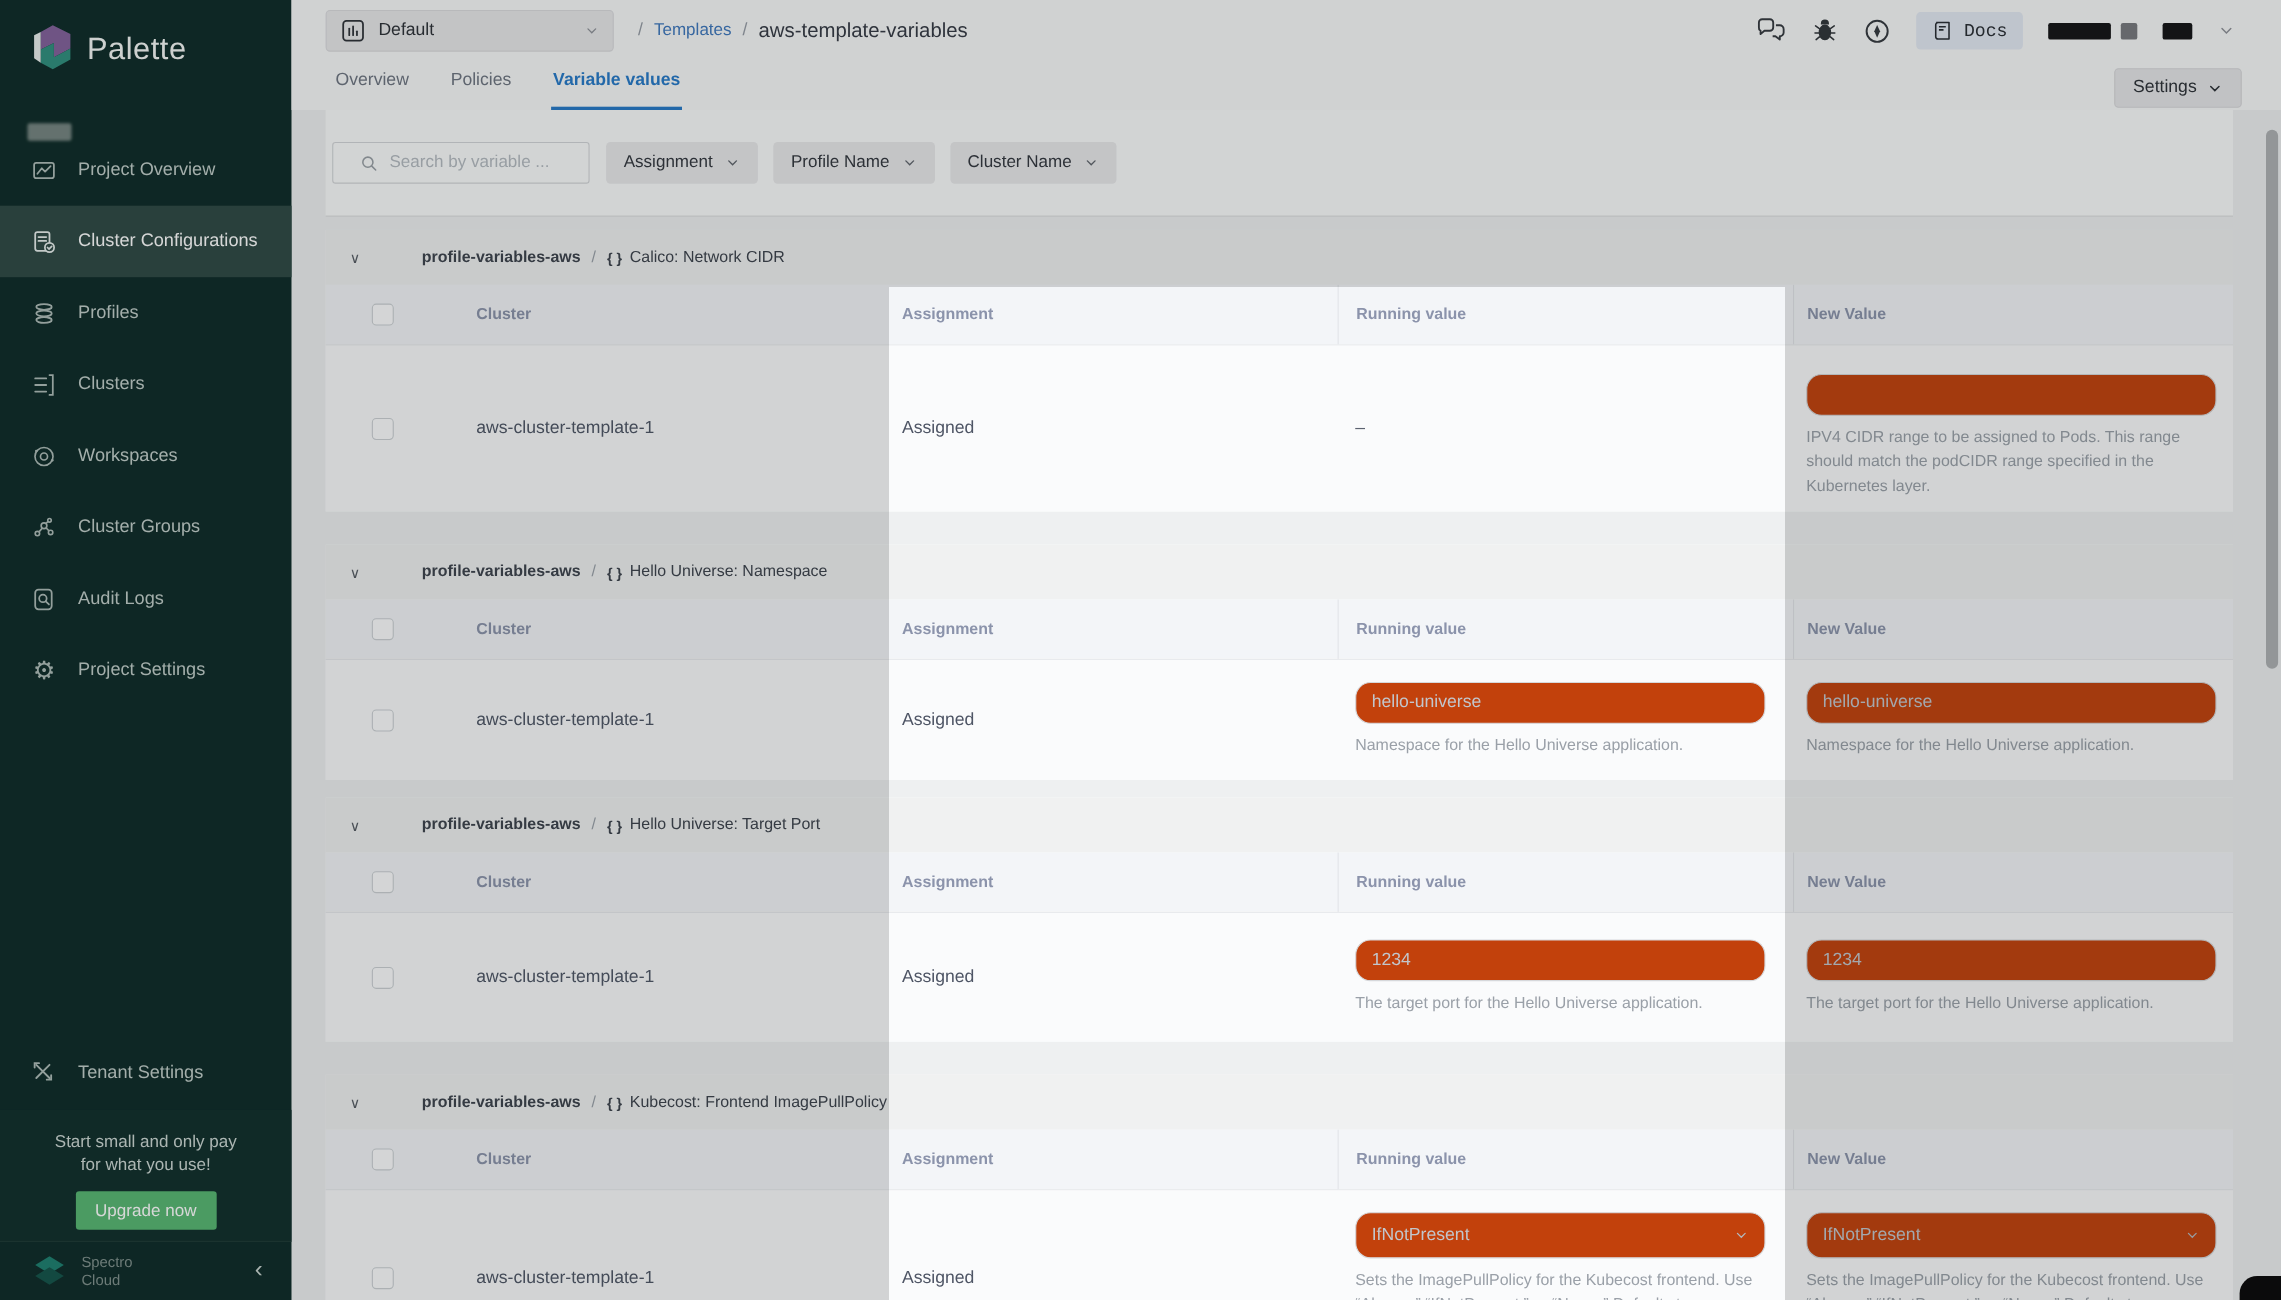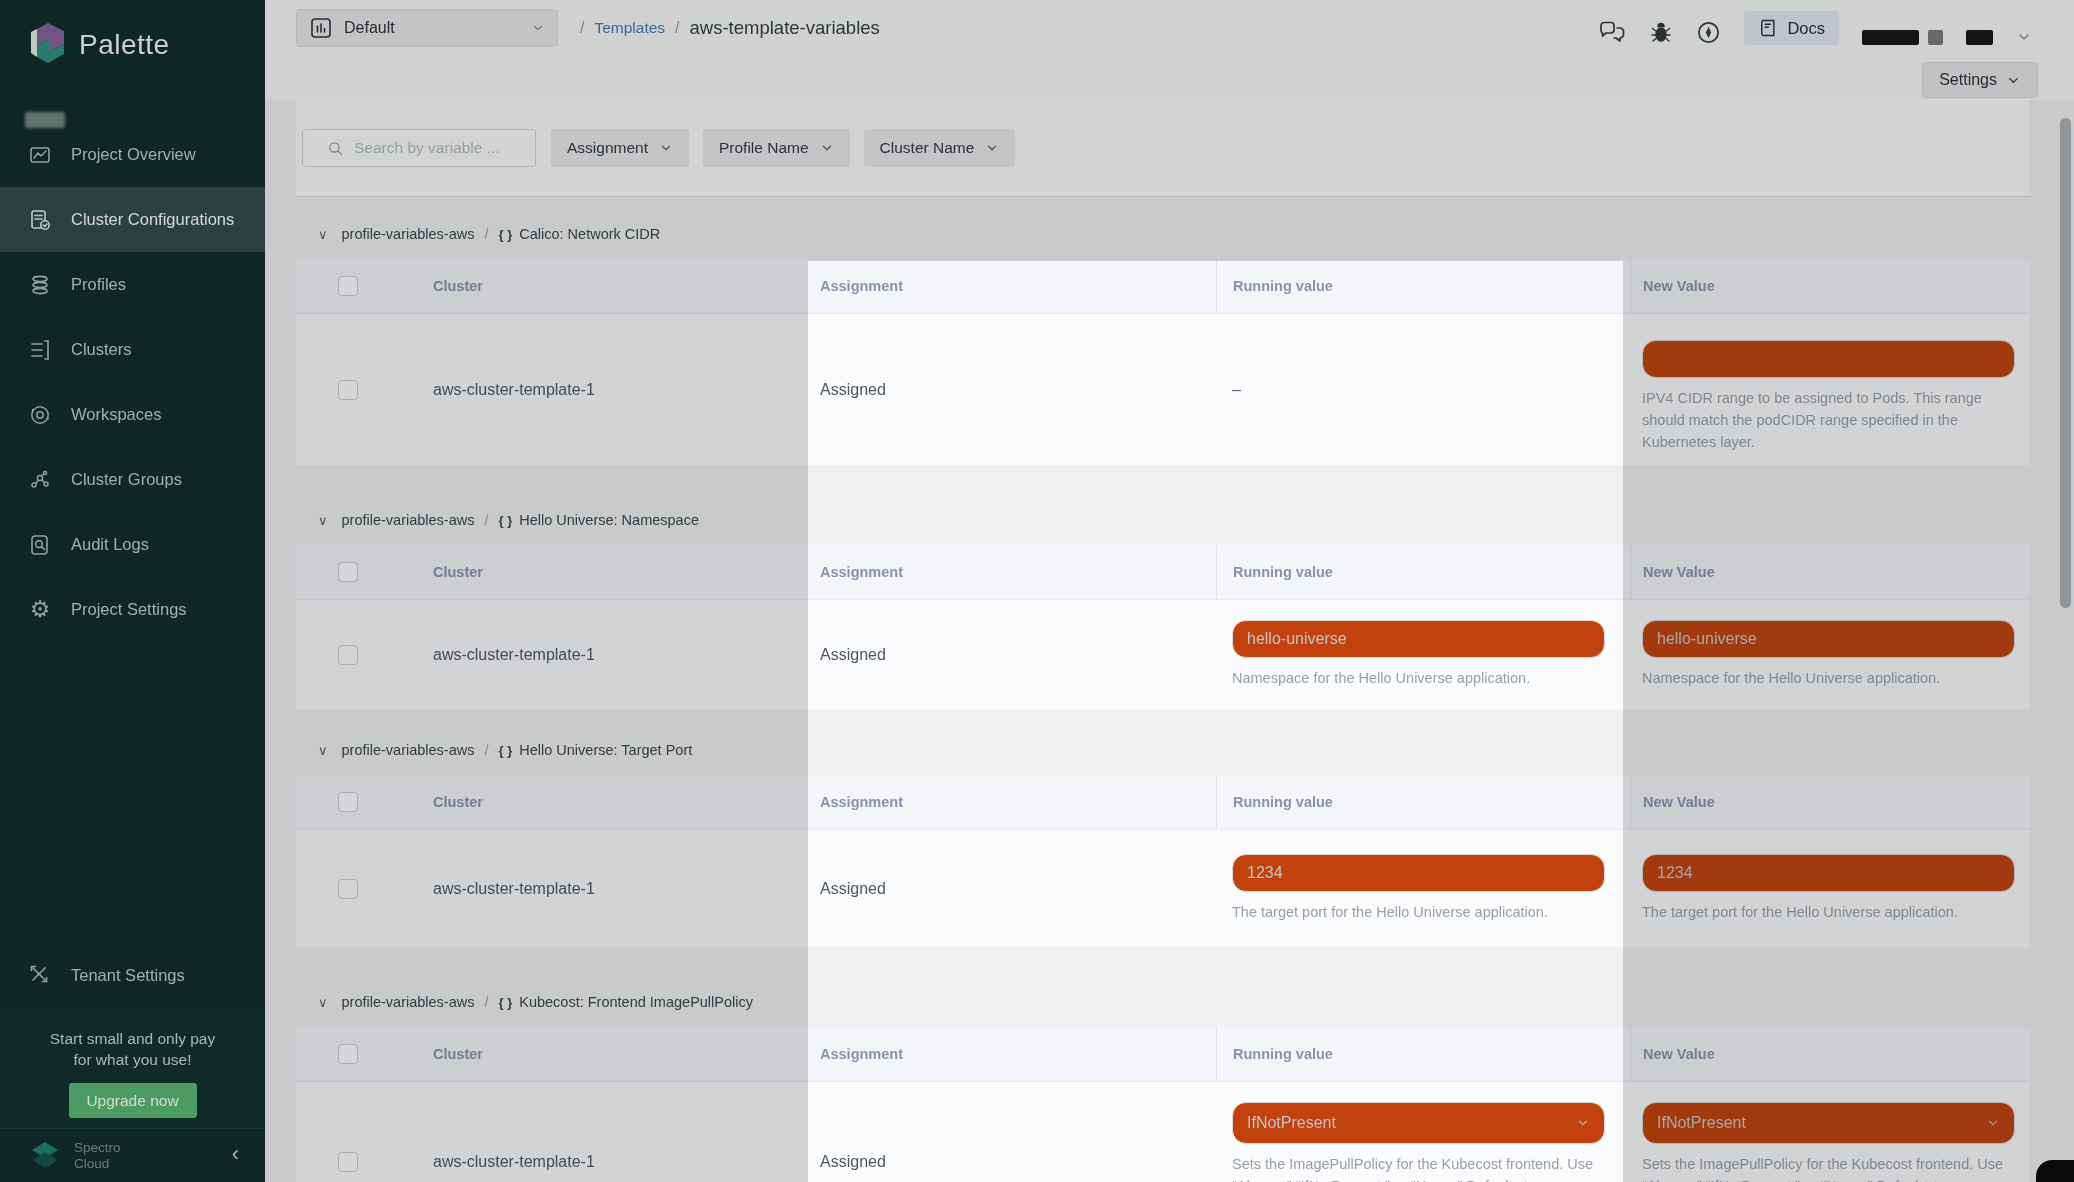--- a/index.html
+++ b/index.html
@@ -28,21 +28,21 @@
 
   
   .topbar { position:absolute; left:265px; top:0; right:0; height:100px; background:#f8f9f9; z-index:1; }
   .topbar-row1 { position:absolute; left:31px; top:0; right:42px; height:56px; display:flex; align-items:center; }
   .project-select { width:262px; height:38px; background:#e8e8ea; border:1px solid #dbdbde; border-radius:4px; display:flex; align-items:center; gap:11px; padding:0 12px; font-size:16px; color:#2c3036; cursor:pointer; }
   .project-select .chev { margin-left:auto; color:#8d9097; }
   .breadcrumb { display:flex; align-items:center; gap:10px; margin-left:22px; }
   .bc-slash { color:#959ba4; font-size:16px; }
   .bc-link { color:#3f78bd; font-size:15.5px; cursor:pointer; }
   .bc-current { color:#343943; font-size:18.5px; font-weight:500; }
-  .topbar-icons { margin-left:auto; display:flex; align-items:flex-end; gap:23px; }
+  .topbar-icons { margin-left:auto; display:flex; align-items:center; gap:23px;font-family:Liberation Mono, monospace; }
   .tb-icon { color:#34383e; cursor:pointer; }
   .docs-pill { height:34px; background:#e3e9f3; border-radius:4px; display:flex; align-items:center; gap:9px; padding:0 14px; font-size:16.5px; color:#272b31; cursor:pointer; }
   .redact { background:#131315; height:15px; border-radius:2px; }
   .redact.light { background:#77797d; }
   .user-chev { color:#8d9097; cursor:pointer; }
   .tabs-row { position:absolute; left:31px; bottom:0; display:flex; gap:34px; padding-left:7px; }
   .tab { font-size:16px; color:#6d7480; padding:0 2px 15px; cursor:pointer; border-bottom:3px solid transparent; }
   .tab.active { color:#2579c8; font-weight:700; border-bottom-color:#2579c8; }
   .settings-btn { position:absolute; right:36px; top:62px; height:36px; padding:0 16px; background:#e6e6e8; border:1px solid #d7d7da; border-radius:4px; display:flex; align-items:center; gap:9px; font-size:16px; color:#2c3036; cursor:pointer; }
 
@@ -55,21 +55,21 @@
   .filter-pill { height:38px; background:#e9e9eb; border-radius:4px; display:flex; align-items:center; gap:11px; padding:0 16px; font-size:15.5px; color:#32363d; cursor:pointer; margin-right:-1px; }
   .filter-pill .chev { color:#5f646b; }
 
   #sections { position:absolute; left:31px; top:109px; width:1734px; }
   .section { background:#fafbfc; }
   .section.s1 { margin-bottom:30px; }
   .section.s2 { margin-bottom:16px; }
   .section.s3 { margin-bottom:30px; }
   .sec-header { height:50px; background:#f0f1f1; display:flex; align-items:center; padding-left:22px; font-size:14.5px; color:#3c424c; }
   .sec-chev { color:#555b63; font-size:13px; margin-right:14px; }
-  .sec-profile { font-weight:400; cursor:pointer; }
+  .sec-profile { font-weight:700; cursor:pointer;margin-left:42px; }
   .sec-slash { color:#99a0a8; margin:0 10px; }
   .braces { font-weight:700; font-size:13px; margin-right:7px; color:#3c424c; }
   .sec-thead { height:54px; background:#f3f5f8; display:flex; align-items:stretch; font-size:14.5px; color:#8b93ab; font-weight:700; }
   .th { display:flex; align-items:center; }
   .th-cluster { width:512px; padding-left:42px; gap:75px; }
   .th-assignment { width:408px; padding-left:12px; }
   .th-running { width:414px; padding-left:16px; border-left:1px solid #e2e4e8; }
   .th-new { width:400px; padding-left:12px; border-left:1px solid #e2e4e8; }
   .checkbox { width:20px; height:20px; border:1.5px solid #ccd0d4; border-radius:4px; background:#fdfdfe; flex:none; cursor:pointer; }
   .sec-row { display:flex; align-items:stretch; border-top:1px solid #e8eaed; background:#fafbfc; }
@@ -294,20 +294,25 @@
       <span class="redact light" style="width:15px; margin-left:-14px"></span>
       <span class="redact" style="width:27px"></span>
       <span class="user-chev">
         <svg width="16" height="16" viewBox="0 0 24 24" fill="none" stroke="currentColor" stroke-width="2" stroke-linecap="round">
             <polyline points="6,9 12,15 18,9"></polyline>
           </svg>
       </span>
     </div>
   </div>
 
+  <div class="tabs-row">
+    <div class="tab">Overview</div>
+    <div class="tab">Policies</div>
+    <div class="tab active">Variable values</div>
+  </div>
 
   <div class="settings-btn">
     <span>Settings</span>
     <svg width="15" height="15" viewBox="0 0 24 24" fill="none" stroke="#2c3036" stroke-width="2.2" stroke-linecap="round">
         <polyline points="6,9 12,15 18,9"></polyline>
       </svg>
   </div>
 </header>
 
 <main class="content">

